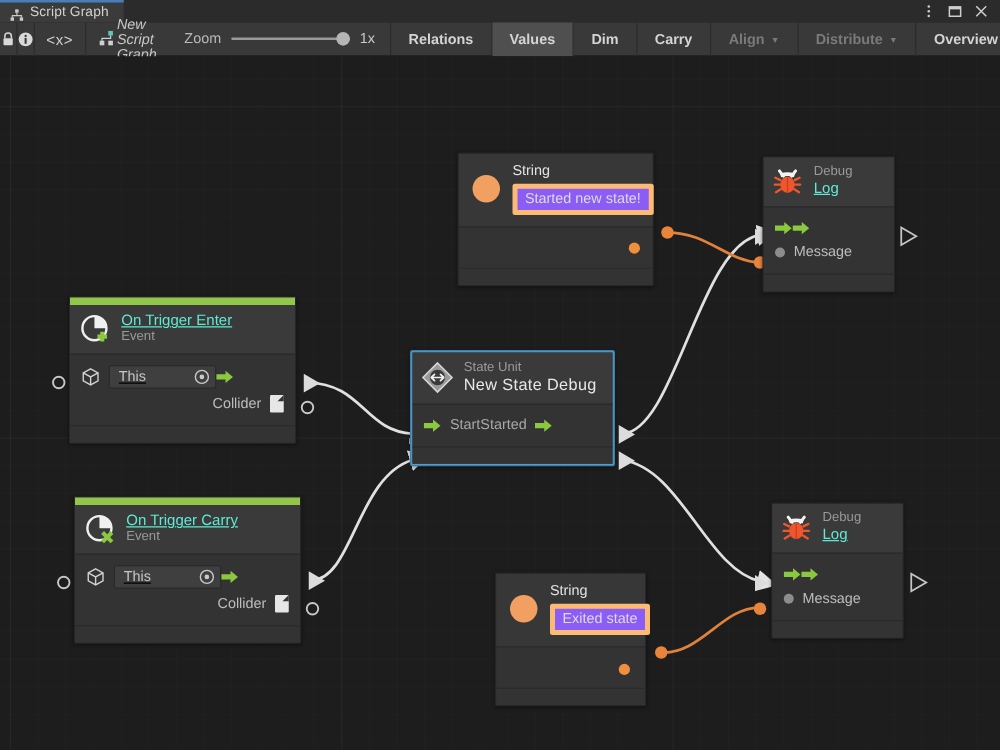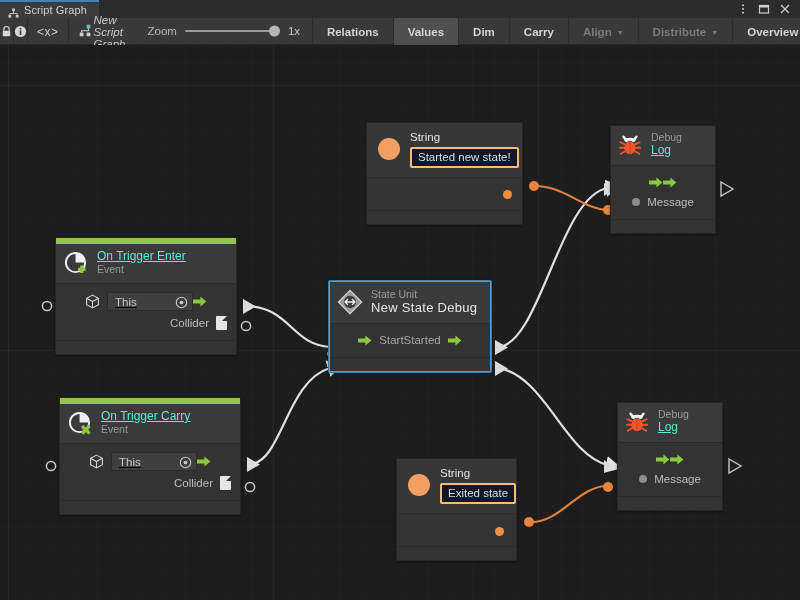--- a/index.html
+++ b/index.html
@@ -85,35 +85,35 @@
   .nhead { display: flex; align-items: center; gap: 8px; padding: 7px 10px 7px 9px; background: #3a3a3a; }
   .nhead.plain { background: #373737; }
   .nicon { width: 26px; height: 26px; flex: 0 0 26px; display: flex; align-items: center; justify-content: center; }
   .ntitles { display: flex; flex-direction: column; line-height: 1.12; }
   .ntitle { font-size: 11.5px; color: #e2e2e2; }
   .nsub { font-size: 10.5px; color: #9a9a9a; }
   .nsub.big { font-size: 12px; color: #5eead4; text-decoration: underline; }
   .nsub.lg { font-size: 13px; color: #e8e8e8; letter-spacing: .3px; }
   .nbody { padding: 6px 0 7px 0; background: #333333; border-top: 1px solid #2a2a2a; }
   .nfoot { height: 14px; background: #333333; border-top: 1px solid #2a2a2a; }
-  .prow { display: flex; align-items: center; justify-content: center; padding: 2px 9px; min-height: 20px; }
+  .prow { display: flex; align-items: center; justify-content: flex-start; padding: 2px 9px; min-height: 20px; }
   .pleft { display: flex; align-items: center; gap: 7px; }
   .pright { display: flex; align-items: center; gap: 7px; }
   .plabel { font-size: 11.5px; color: #bdbdbd; }
   .plabel.dim { color: #a8a8a8; }
 
   .arrow-g { width: 14px; height: 11px; display: block; }
   .dot-gray { width: 8px; height: 8px; border-radius: 50%; background: #8d8d8d; display: inline-block; }
   .dot-orange { width: 9px; height: 9px; border-radius: 50%; background: #f0903e; display: inline-block; }
   .bigdot-orange { width: 22px; height: 22px; border-radius: 50%; background: #f2a061; display: inline-block; }
   .sheet { width: 11px; height: 14px; background: #e6e6e6; position: relative; border-radius: 1px; }
   .sheet::after { content:""; position:absolute; right:0; top:0; border-width: 0 0 5px 5px; border-style: solid; border-color: transparent transparent #333 transparent; }
 
   .valuefield {
-    background: #0f172a; border: 2px solid #fdba74; border-radius: 2px;
+    background: #8b5cf6; border: 4px solid #fdba74; border-radius: 2px;
     padding: 2px 6px; font-size: 11.5px; color: #dcdcdc; white-space: nowrap;
   }
   .objfield {
     display: flex; align-items: center; justify-content: space-between; gap: 6px;
     background: #3f3f3f; border: 1px solid #2a2a2a; border-radius: 2px;
     padding: 2px 4px 2px 7px; width: 86px; text-decoration: underline;
   }
   .objfield .ofv { font-size: 11.5px; color: #c7c7c7; }
   .targeticon { width: 13px; height: 13px; }
   .cubeicon { width: 15px; height: 15px; }

